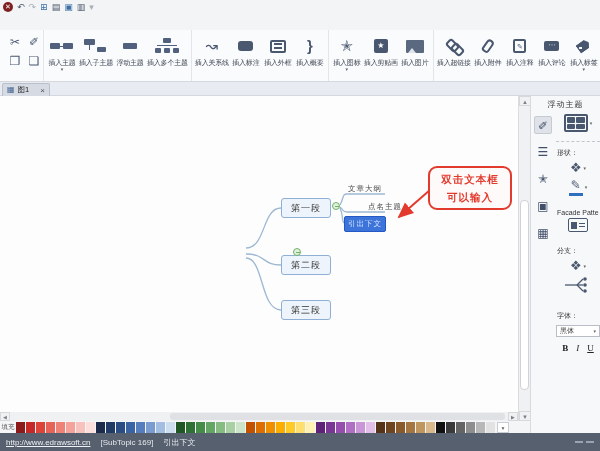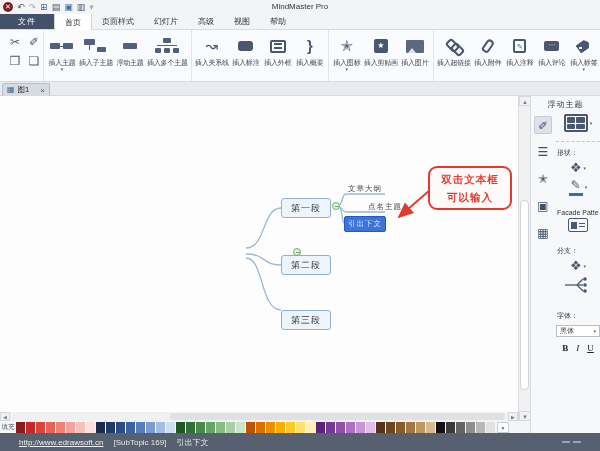--- a/index.html
+++ b/index.html
@@ -114,21 +114,21 @@
   .pencil-box { border-bottom:3px solid #2f6fbf; padding:0 2px 1px 2px; font-size:12px; color:#49576f; }
   .card-ic { width:20px; height:14px; border:1.5px solid #49576f; border-radius:2px; display:flex; align-items:center; gap:2px; padding:2px; }
   .card-ic .cph { width:6px; height:7px; background:#49576f; }
   .card-ic .cln { display:flex; flex-direction:column; gap:1.5px; flex:1; }
   .card-ic .cln i { height:1.5px; background:#49576f; display:block; }
   .font-select { width:44px; height:12px; background:#fff; border:1px solid #b9bdc5; font-size:7px; color:#333; display:flex; align-items:center; justify-content:space-between; padding:0 3px; margin-top:2px; }
   .biu { display:flex; gap:8px; margin-top:6px; font-family:"Liberation Serif","DejaVu Serif",serif; font-size:9px; color:#222; }
   .biu .b { font-weight:bold; } .biu .i { font-style:italic; } .biu .u { text-decoration:underline; }
 
   
-  .statusbar { position:absolute; left:0; top:433px; width:600px; height:18px; background:#57606e; display:flex; align-items:center; padding:0 19px; gap:10px; }
+  .statusbar { position:absolute; left:0; top:433px; width:600px; height:18px; background:#57606e; display:flex; align-items:center; padding:0 6px; gap:10px; }
   .statusbar .link { font-size:8px; color:#eef1f5; text-decoration:underline; }
   .statusbar .st { font-size:8px; color:#e6e9ee; }
   .grip { margin-left:auto; display:flex; gap:3px; }
   .grip i { width:8px; height:2px; background:#9aa3b0; display:block; }
 </style>
 </head>
 <body>
 
 <div class="app">
 
@@ -136,32 +136,22 @@
     <div class="qat">
       <span class="close-circ">✕</span>
       <span class="qi">↶</span>
       <span class="qi grey">↷</span>
       <span class="qi blue">⊞</span>
       <span class="qi">▤</span>
       <span class="qi blue">▣</span>
       <span class="qi">▥</span>
       <span class="qi grey">▾</span>
     </div>
-    <div class="win-title">MindMaster Pro</div>
   </div>
 
-  <div class="menubar">
-    <div class="file-btn">文件</div>
-    <div class="mtab active">首页</div>
-    <div class="mtab">页面样式</div>
-    <div class="mtab">幻灯片</div>
-    <div class="mtab">高级</div>
-    <div class="mtab">视图</div>
-    <div class="mtab">帮助</div>
-  </div>
 
   <div class="ribbon">
     <div class="rgroup clipgrid">
       <span>✂</span>
       <span>✐</span>
       <span>❐</span>
       <span>❏</span>
     </div>
 
     <div class="rgroup">
@@ -318,21 +308,21 @@
           <path d="M246,162 C264,162 260,214 281,214"></path>
           <path d="M340,109 C344,102 342,98 347,98 L385,98"></path>
           <path d="M340,111 C344,114 342,116 347,116 L385,116"></path>
           <path d="M340,112 C344,120 341,127 345,127"></path>
         </g>
         <path d="M446,80 L399,121" stroke="#e23b2e" stroke-width="2" fill="none" marker-end="url(#arrw)"></path>
       </svg>
 
       <div class="node-branch" style="left:281px; top:102px;">第一段</div>
       <div class="node-branch" style="left:281px; top:159px;">第二段</div>
-      <div class="node-branch" style="left:281px; top:204px;margin-top:10px;">第三段</div>
+      <div class="node-branch" style="left:281px; top:204px;">第三段</div>
       <div class="sub-plain" style="left:348px; top:88px;">文章大纲</div>
       <div class="sub-plain" style="left:368px; top:106px;">点名主题</div>
       <div class="sub-selected">引出下文</div>
       <div class="gdot" style="left:293px; top:152px;"></div>
       <div class="gdot" style="left:332px; top:106px;"></div>
 
       <div class="red-callout">
         <span>双击文本框</span><br>
         <span>可以输入</span>
       </div>

